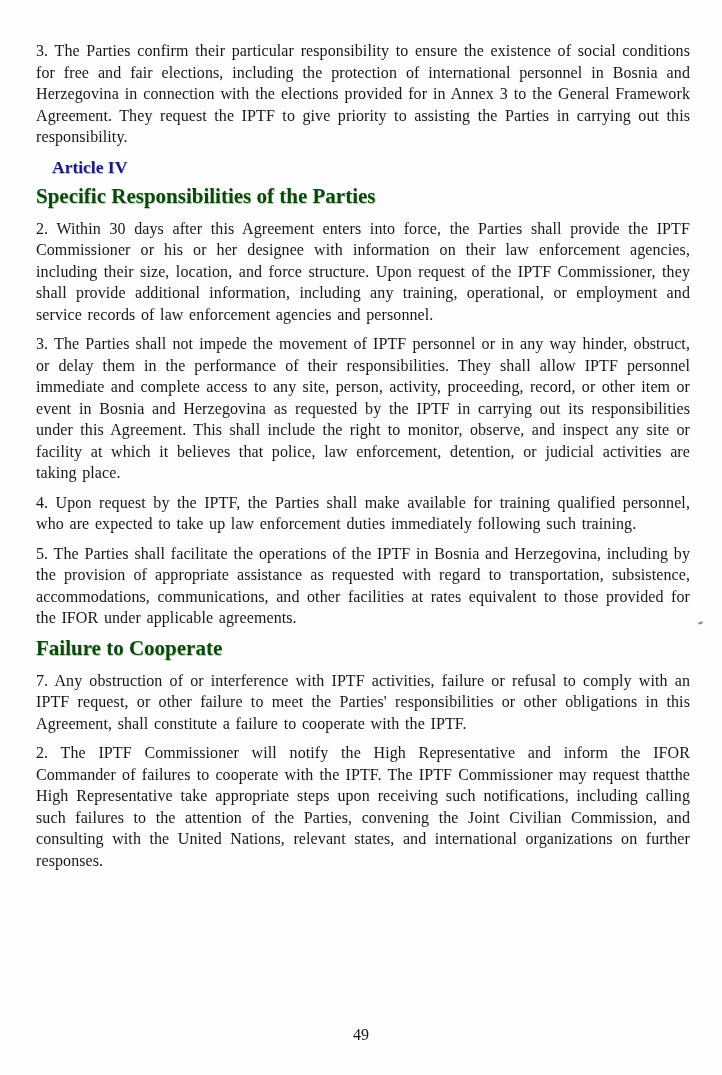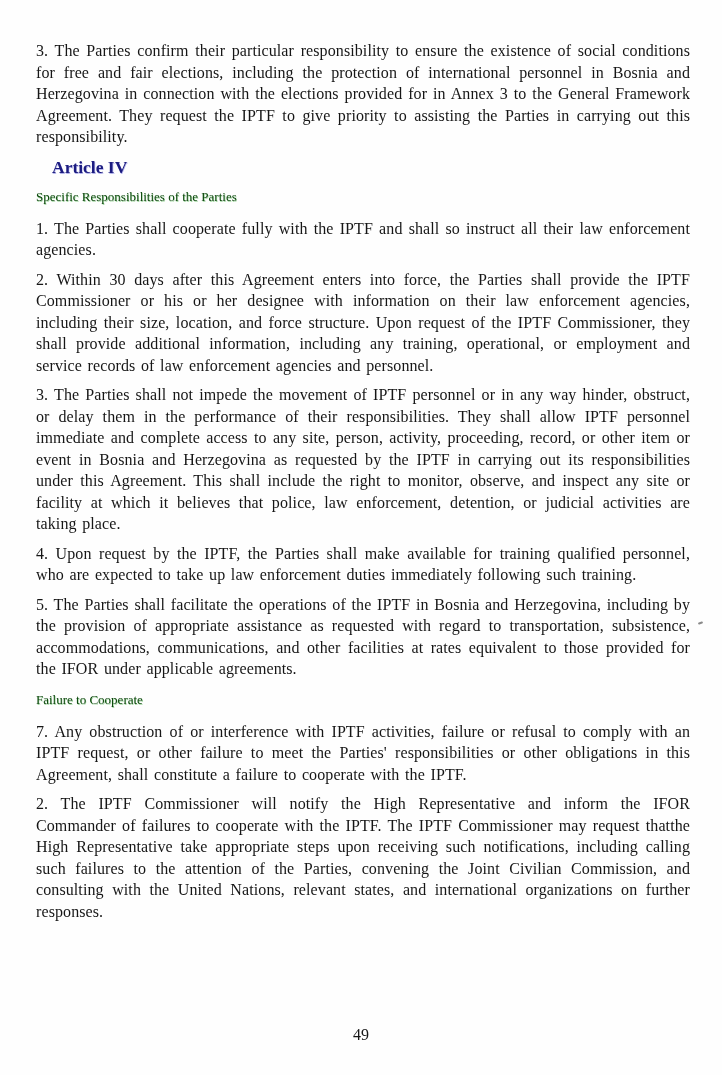--- a/index.html
+++ b/index.html
@@ -29,23 +29,23 @@
   .article-heading {
     margin: 3px 0 6px 16px;
     font-size: 17.5px;
     line-height: 23px;
     font-weight: bold;
     color: var(--article_heading, #1c1c80);
     text-shadow: 0.6px 0.6px 0 rgba(40, 40, 200, 0.35);
   }
   .section-title {
     margin: 0 0 10px 0;
-    font-size: 13px;
+    font-size: 21px;
     line-height: 23px;
-    font-weight: normal;
+    font-weight: bold;
     color: var(--section_title, #0d470d);
     text-shadow: 0.6px 0.6px 0 rgba(0, 150, 0, 0.35);
   }
   .page-number {
     position: absolute;
     left: 0;
     top: 1026px;
     width: 100%;
     text-align: center;
     font-size: 16px;
@@ -66,21 +66,20 @@
 <body>
 
 <div class="page">
 
   <p class="body-para">3.  The Parties  confirm their particular responsibility to ensure the existence of social conditions for free and fair elections,  including the protection of international personnel in Bosnia and Herzegovina in connection with the elections provided for in Annex 3 to the General Framework Agreement. They request the IPTF to give priority to assisting the Parties in carrying out this responsibility.</p>
 
   <h2 class="article-heading">Article IV</h2>
 
   <h3 class="section-title">Specific Responsibilities of the Parties</h3>
 
-  <p class="body-para">1.  The Parties  shall cooperate fully with the IPTF and shall so instruct all their law enforcement agencies.</p>
 
   <p class="body-para">2.  Within 30 days after this Agreement enters into force, the Parties shall provide the IPTF Commissioner or his or her designee with information on their law enforcement agencies, including their size, location, and force structure. Upon request of the IPTF Commissioner, they shall provide additional information, including any training, operational, or employment and service records of law enforcement agencies and personnel.</p>
 
   <p class="body-para">3.  The Parties shall not impede the movement of IPTF personnel or in any way hinder, obstruct, or delay them in the performance of their responsibilities. They shall allow IPTF personnel immediate and complete access to any site, person, activity, proceeding, record, or other item or event in Bosnia and Herzegovina as requested by the IPTF in carrying out its responsibilities under this Agreement. This shall include the right to monitor, observe, and inspect any site or facility at which it believes that police, law enforcement, detention, or judicial activities are taking place.</p>
 
   <p class="body-para">4.  Upon request by the IPTF, the Parties shall make available for training qualified personnel, who are expected to take up law enforcement duties immediately following such training.</p>
 
   <p class="body-para">5.  The Parties shall facilitate the operations of the IPTF in Bosnia and Herzegovina, including by the provision of appropriate assistance as requested with regard to transportation, subsistence, accommodations, communications, and other facilities at rates equivalent to those provided for the IFOR under applicable agreements.</p>
 
 

